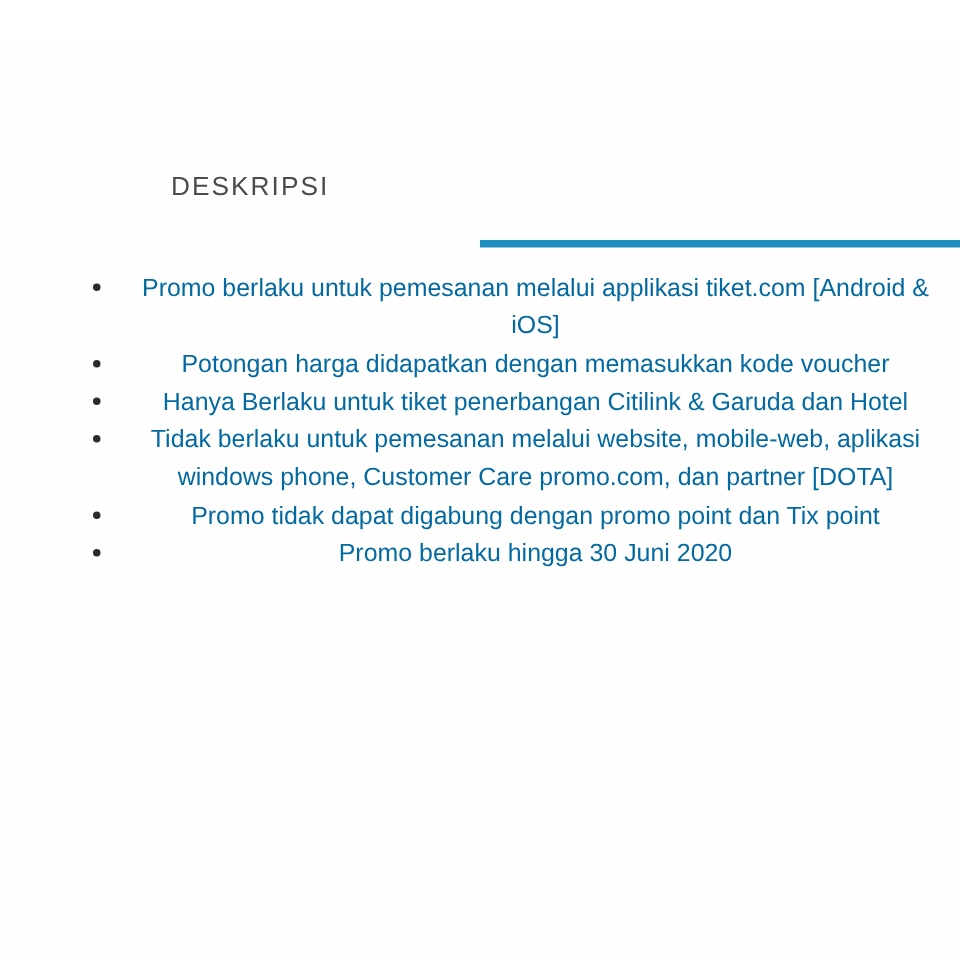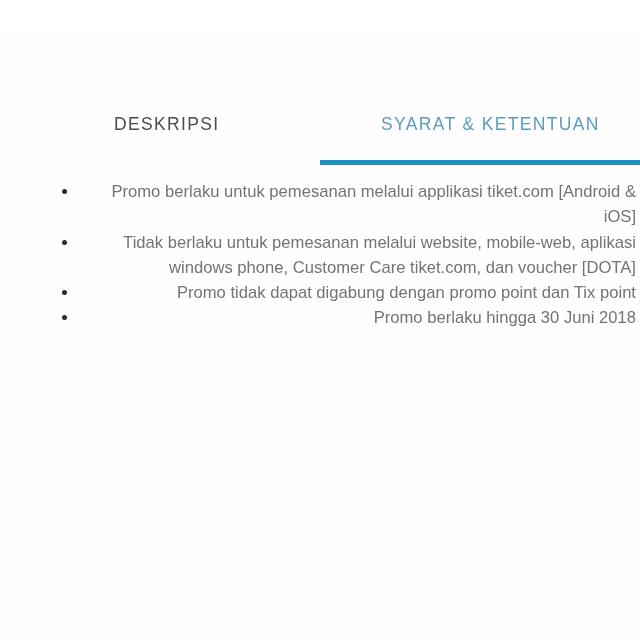--- a/index.html
+++ b/index.html
@@ -77,26 +77,26 @@
     width: 580px;
     margin: 0;
     padding: 0;
     list-style: none;
   }
 
   .term-item {
     position: relative;
     padding-left: 22px;
     margin: 0 0 0 0;
-    color: #737373;
+    color: #0369a1;
     font-size: 16.6px;
     line-height: 25.3px;
     letter-spacing: 0.01px;
     font-weight: 400;
-    text-align: right;
+    text-align: center;
   }
 
   .term-item::before {
     content: "";
     position: absolute;
     left: 6px;
     top: 10px;
     width: 5px;
     height: 5px;
     border-radius: 50%;
@@ -105,25 +105,26 @@
 </style>
 </head>
 <body>
 
 <div id="screen">
 
   <div class="tab-bar">
 
     <button class="tab tab-inactive">DESKRIPSI</button>
 
-    <button class="tab tab-active">SYARAT &amp; KETENTUAN</button>
 
     <div class="tab-underline"></div>
   </div>
 
   <ul class="terms">
     <li class="term-item">Promo berlaku untuk pemesanan melalui applikasi tiket.com [Android &amp; iOS]</li>
-    <li class="term-item">Tidak berlaku untuk pemesanan melalui website, mobile-web, aplikasi windows phone, Customer Care tiket.com, dan voucher [DOTA]</li>
+    <li class="term-item">Potongan harga didapatkan dengan memasukkan kode voucher</li>
+    <li class="term-item">Hanya Berlaku untuk tiket penerbangan Citilink &amp; Garuda dan Hotel</li>
+    <li class="term-item">Tidak berlaku untuk pemesanan melalui website, mobile-web, aplikasi windows phone, Customer Care promo.com, dan partner [DOTA]</li>
     <li class="term-item">Promo tidak dapat digabung dengan promo point dan Tix point</li>
-    <li class="term-item">Promo berlaku hingga 30 Juni 2018</li>
+    <li class="term-item">Promo berlaku hingga 30 Juni 2020</li>
   </ul>
 
 </div>
 
 </body></html>

